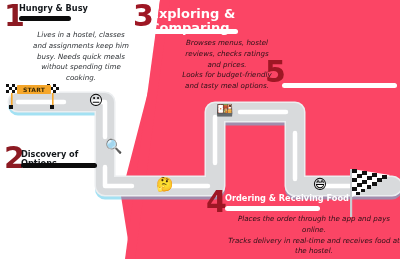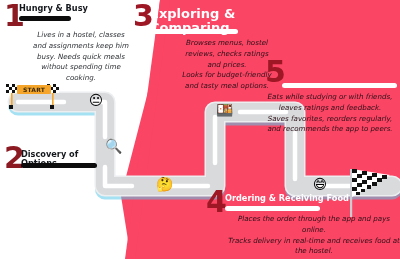--- a/index.html
+++ b/index.html
@@ -195,17 +195,15 @@
     <div class="num" style="left:3px;top:1px;font-size:30px;">4</div>
     <div class="ttl" style="left:22px;top:8px;width:160px;font-size:8.2px;">Ordering &amp; Receiving Food</div>
     <div class="rule" style="left:22px;top:20px;width:95px;height:5px;"></div>
     <div class="body" style="left:22px;top:28px;width:178px;font-size:7.1px;white-space:pre-line;">Places the order through the app and pays online.
 Tracks delivery in real-time and receives food at the hostel.</div>
   </div>
 
   <div class="step on-red" style="left:265px;top:56px;width:135px;height:120px;">
     <div class="num" style="left:0px;top:1px;font-size:30px;">5</div>
     <div class="rule" style="left:17px;top:27px;width:115px;height:5px;"></div>
-    <div class="body" style="left:-1px;top:36px;width:132px;font-size:7.1px;white-space:pre-line;">Eats while studying or with friends, leaves ratings and feedback.
-Saves favorites, reorders regularly, and recommends the app to peers.</div>
   </div>
 
 </div>
 
 </body></html>

